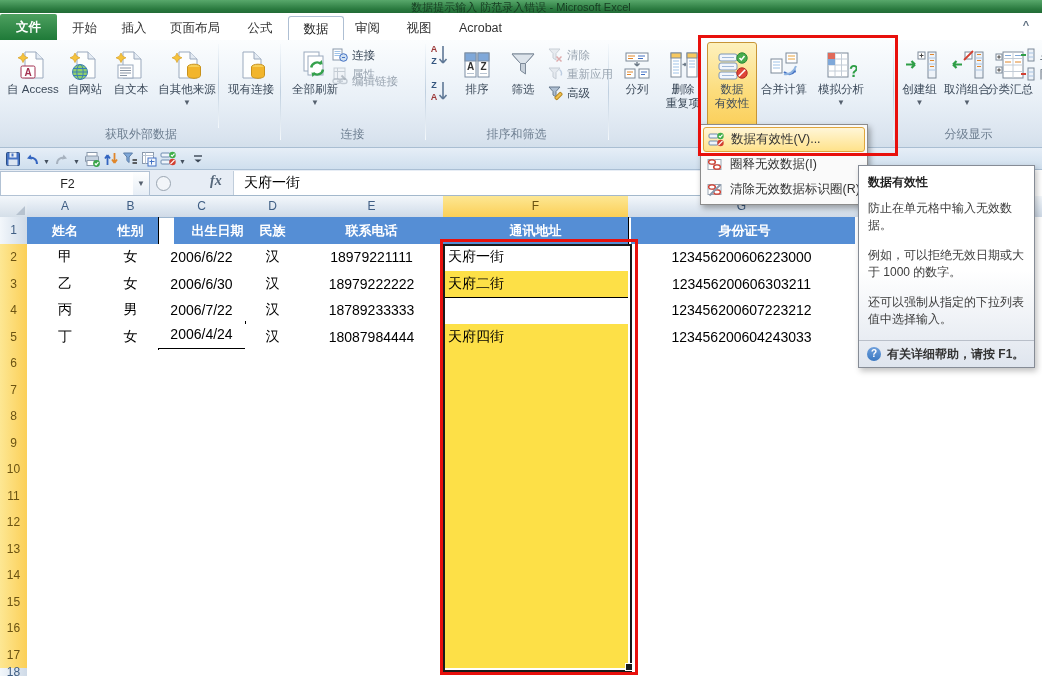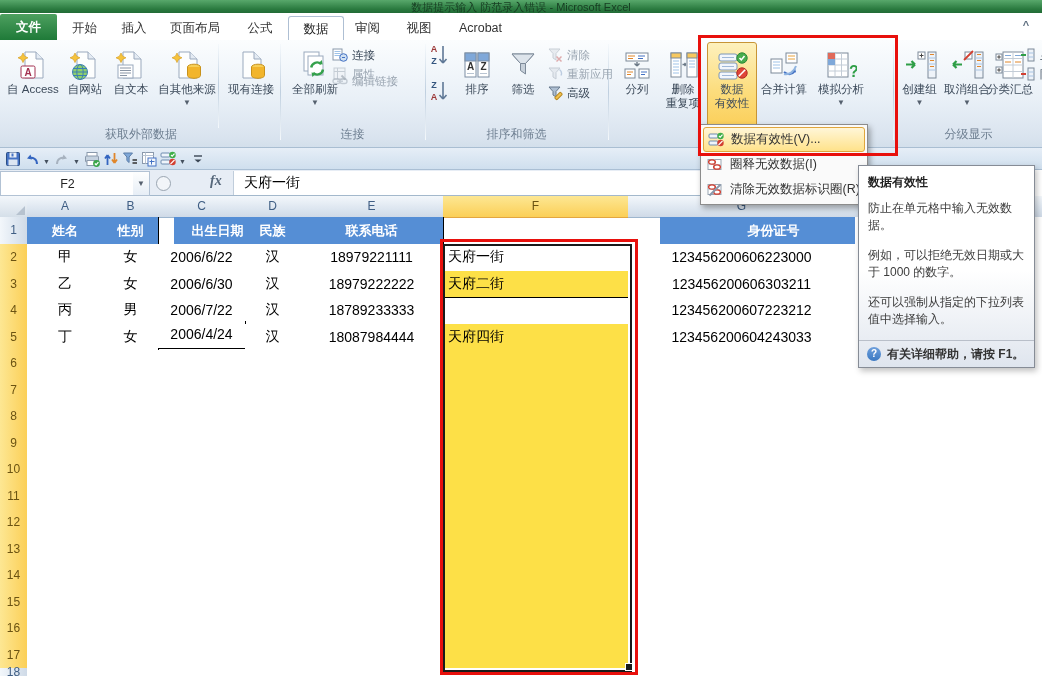--- a/index.html
+++ b/index.html
@@ -529,21 +529,22 @@
       <div class="rowhdr sel" style="top: 366px; height: 26.5px; line-height: 26.5px;">14</div>
       <div class="rowhdr sel" style="top: 392.5px; height: 26.5px; line-height: 26.5px;">15</div>
       <div class="rowhdr sel" style="top: 419px; height: 26.5px; line-height: 26.5px;">16</div>
       <div class="rowhdr sel" style="top: 445.5px; height: 26.5px; line-height: 26.5px;">17</div>
       <div class="rowhdr" style="top: 472px; height: 8px; line-height: 8px;">18</div>
       <div class="cell h1" style="left: 27px; top: 21px; width: 76px; height: 27px;">姓名</div>
       <div class="cell h1" style="left: 103px; top: 21px; width: 55px; height: 27px;">性别</div>
       <div class="cell h1" style="left: 174px; top: 21px; width: 87px; height: 27px;">出生日期</div>
       <div class="cell h1" style="left: 245px; top: 21px; width: 55px; height: 27px;">民族</div>
       <div class="cell h1" style="left: 300px; top: 21px; width: 143px; height: 27px;">联系电话</div>
-      <div class="cell h1" style="left: 660px; top: 21px; width: 227px; height: 27px;">身份证号</div>
+      <div class="cell h1" style="left: 443px; top: 21px; width: 185px; height: 27px;">通讯地址</div>
+      <div class="cell h1" style="left: 631px; top: 21px; width: 227px; height: 27px;">身份证号</div>
       <div class="cell gridonly" style="left: 855px; top: 21px; width: 38px; height: 27px;"></div>
       <div class="cell gridonly" style="left: 893px; top: 21px; width: 74px; height: 27px;"></div>
       <div class="cell gridonly" style="left: 967px; top: 21px; width: 75px; height: 27px;"></div>
       <div class="cell" style="left: 27px; top: 48px; width: 76px; height: 26.5px;">甲</div>
       <div class="cell" style="left: 103px; top: 48px; width: 55px; height: 26.5px;">女</div>
       <div class="cell" style="left: 158px; top: 48px; width: 87px; height: 26.5px;">2006/6/22</div>
       <div class="cell" style="left: 245px; top: 48px; width: 55px; height: 26.5px;">汉</div>
       <div class="cell" style="left: 300px; top: 48px; width: 143px; height: 26.5px;">18979221111</div>
       <div class="cell fcol" style="left: 443px; top: 48px; width: 185px; height: 26.5px;">天府一街</div>
       <div class="cell" style="left: 628px; top: 48px; width: 227px; height: 26.5px;">123456200606223000</div>

